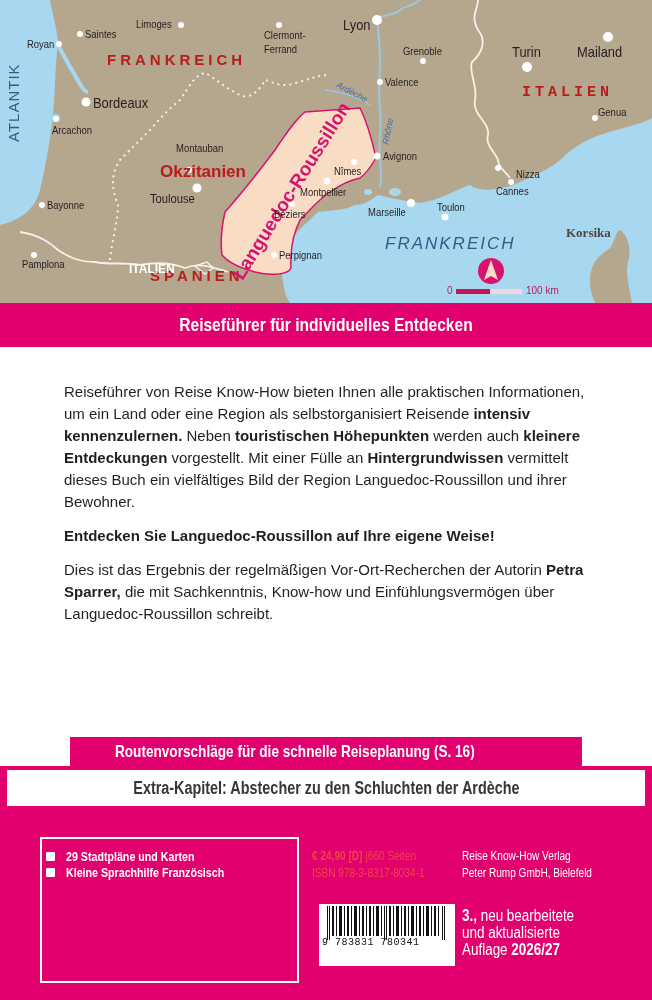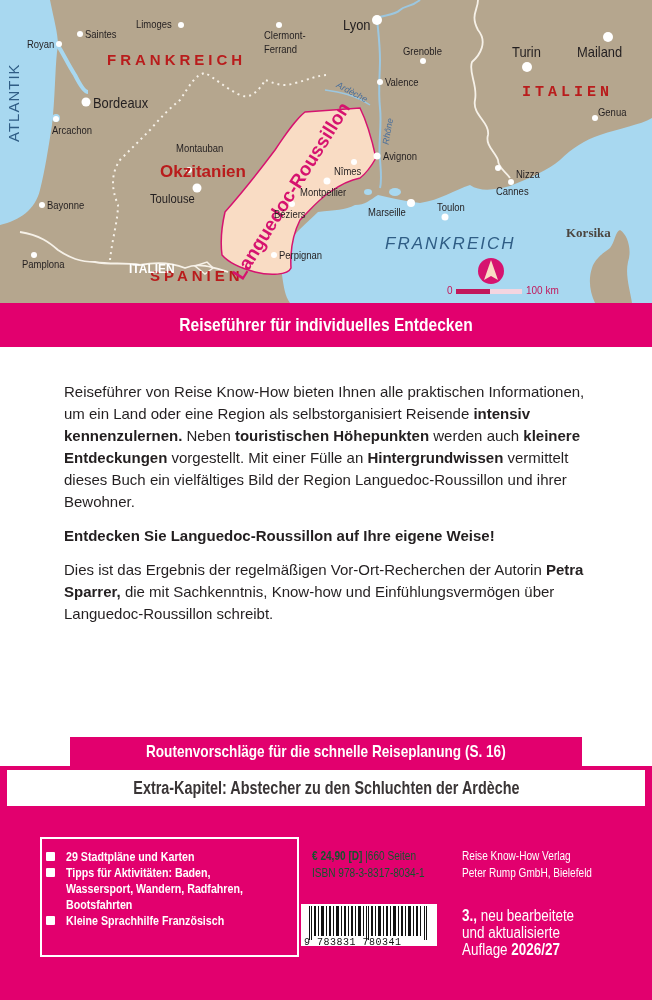--- a/index.html
+++ b/index.html
@@ -25,40 +25,40 @@
     
     .banner { position: absolute; left: 0; top: 303px; width: 652px; height: 44px; background: #e2006e; display: flex; align-items: center; justify-content: center; }
     .banner span { color: #ffffff; font-size: 19px; font-weight: bold; transform: scaleX(0.82); white-space: nowrap; }
 
     
     .content { position: absolute; left: 64px; top: 381px; width: 540px; color: #231f20; font-size: 15px; line-height: 22px; }
     .content p { margin-bottom: 12px; }
     .content b { font-weight: bold; }
 
     
-    .route { position: absolute; left: 70px; top: 737px; width: 512px; height: 30px; background: #e2006e; display: flex; align-items: center; justify-content: center; }
+    .route { position: absolute; left: 70px; top: 737px; width: 512px; height: 30px; background: #e2006e; display: flex; align-items: center; justify-content: flex-start; }
     .route span { color: #fff; font-size: 17px; font-weight: bold; transform: scaleX(0.8); white-space: nowrap; }
     .extra-wrap { position: absolute; left: 0; top: 766px; width: 652px; height: 234px; background: #e2006e; }
     .extra { position: absolute; left: 7px; top: 770px; width: 638px; height: 36px; background: #ffffff; display: flex; align-items: center; justify-content: center; }
     .extra span { color: #3a3536; font-size: 18px; font-weight: bold; transform: scaleX(0.8); white-space: nowrap; }
 
     
-    .features { position: absolute; left: 40px; top: 837px; width: 259px; height: 120px; border: 2px solid #ffffff; padding: 10px 10px 0 22px; }
+    .features { position: absolute; left: 40px; top: 837px; width: 259px; height: 146px; border: 2px solid #ffffff; padding: 10px 10px 0 22px; }
     .feat { position: relative; color: #fff; font-size: 13px; font-weight: bold; line-height: 16px; padding-left: 12px; margin-left: -10px; }
     .feat .sq { position: absolute; left: -8px; top: 3px; width: 9px; height: 9px; background: #fff; border-radius: 1px; }
     .feat span.t { display: inline-block; transform: scaleX(0.82); transform-origin: left top; width: 250px; }
 
-    .priceblock { position: absolute; left: 312px; top: 848px; color: #14532d; font-size: 12px; line-height: 17px; }
+    .priceblock { position: absolute; left: 312px; top: 848px; color: #ef4444; font-size: 12px; line-height: 17px; }
     .priceblock .row { white-space: nowrap; transform: scaleX(0.84); transform-origin: left top; }
     .publisher { position: absolute; left: 462px; top: 848px; color: #fff; font-size: 12px; line-height: 17px; }
     .publisher .row { white-space: nowrap; transform: scaleX(0.84); transform-origin: left top; }
     .edition { position: absolute; left: 462px; top: 907px; color: #fff; font-size: 16px; line-height: 17px; }
     .edition .row { white-space: nowrap; transform: scaleX(0.84); transform-origin: left top; }
 
-    .barcode { position: absolute; left: 301px; top: 904px; width: 136px; height: 42px; background: #fff; }
+    .barcode { position: absolute; left: 319px; top: 904px; width: 136px; height: 62px; background: #fff; }
     .barcode .bars { position: absolute; left: 6px; top: 2px; width: 124px; height: 34px; display: flex; }
     .barcode .digits { position: absolute; left: 3px; top: 33px; font-family: "Liberation Mono", monospace; font-size: 10px; color: #111; white-space: nowrap; letter-spacing: 0.5px; }
   </style>
 </head>
 <body>
 
 <div class="map">
   <svg class="base" width="652" height="303" viewBox="0 0 652 303">
 
     <path d="M50,0 L652,0 L652,118 C640,125 620,128 600,135 C585,140 572,148 560,160 C548,170 530,178 510,186 C495,190 480,192 470,185 C455,190 440,200 420,203 C400,200 390,198 378,195 C370,200 365,205 355,205 C345,210 335,210 318,212 C310,220 300,228 292,238 C285,250 280,262 282,275 C284,288 285,296 290,303 L0,303 L0,225 C20,220 35,210 40,190 C45,170 48,150 52,125 C55,100 55,70 57,52 C60,40 55,25 50,0 Z" fill="#b5a68e"></path>
@@ -178,21 +178,20 @@
 <div class="extra-wrap"></div>
 <div class="route">
   <span>Routenvorschläge für die schnelle Reiseplanung (S. 16)</span>
 </div>
 <div class="extra">
   <span>Extra-Kapitel: Abstecher zu den Schluchten der Ardèche</span>
 </div>
 
 <div class="features">
   <div class="feat"><span class="sq"></span><span class="t">29 Stadtpläne und Karten</span></div>
-  <div class="feat"><span class="sq"></span><span class="t">Tipps für Aktivitäten: Baden, Wassersport, Wandern, Radfahren, Bootsfahrten</span></div>
   <div class="feat"><span class="sq"></span><span class="t">Kleine Sprachhilfe Französisch</span></div>
 </div>
 
 <div class="priceblock">
   <div class="row"><b>€ 24,90 [D]</b> <span>|</span><span>660 Seiten</span></div>
   <div class="row">ISBN 978-3-8317-8034-1</div>
 </div>
 
 <div class="publisher">
   <div class="row">Reise Know-How Verlag</div>

